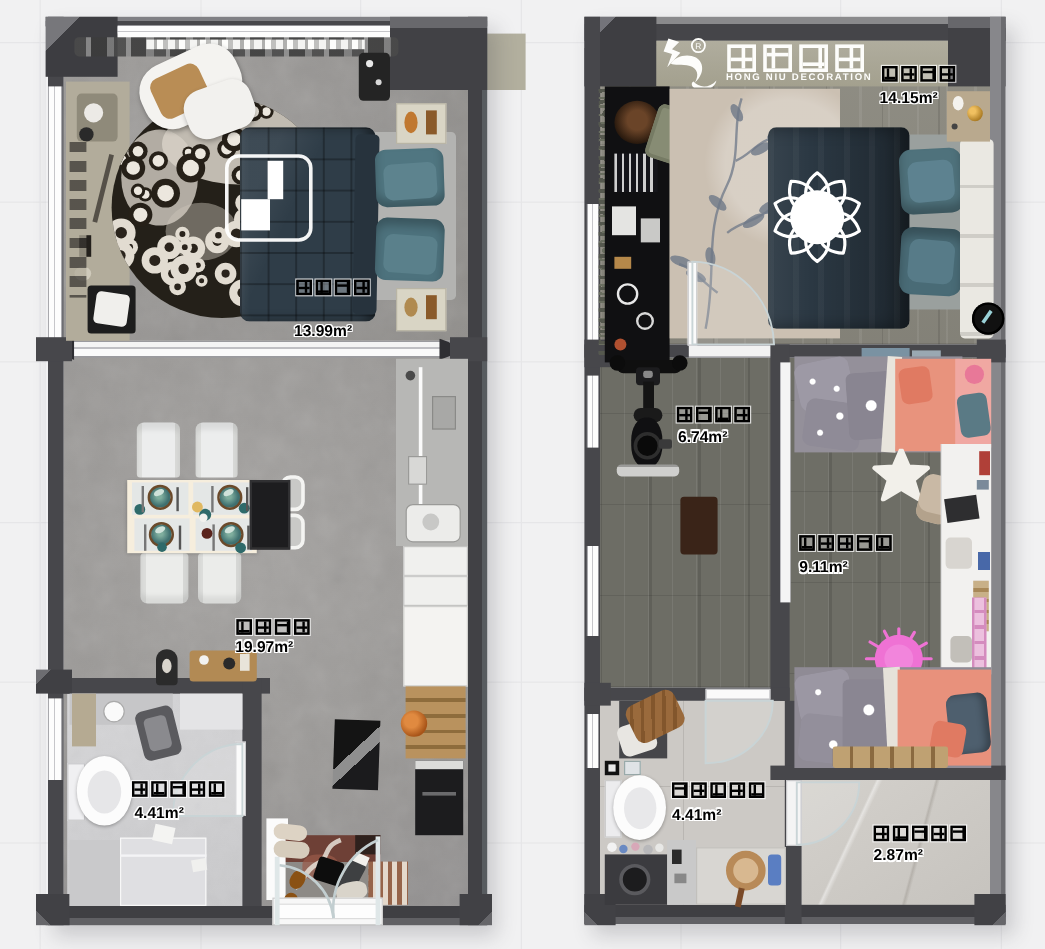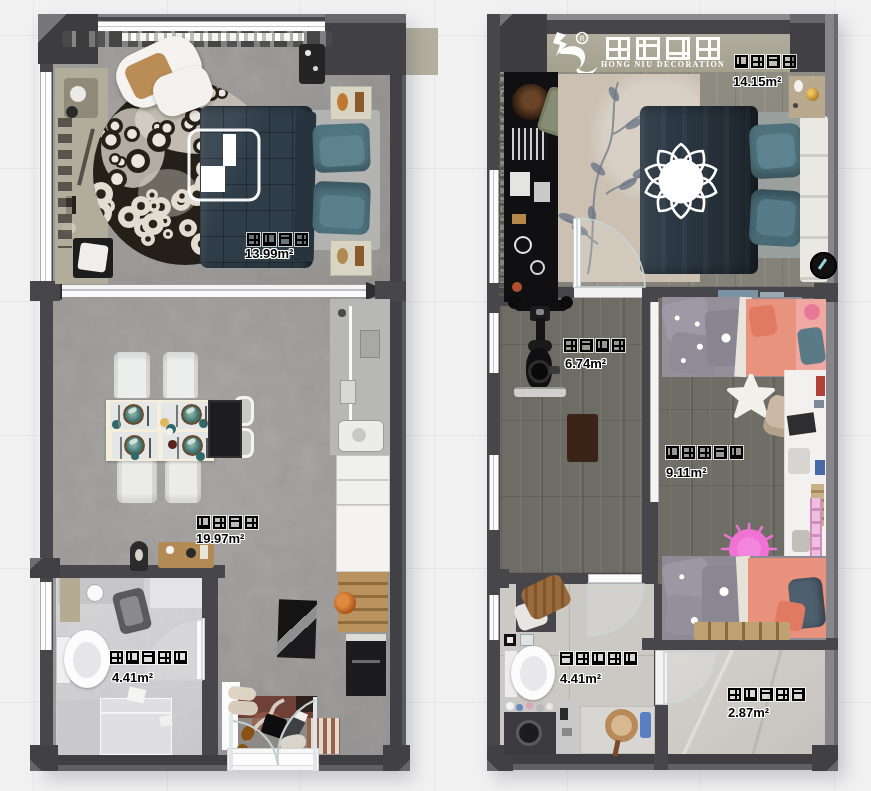--- a/index.html
+++ b/index.html
@@ -373,21 +373,21 @@
       <path d="M29,37 C33,42 42,43 48,36 C47,43 36,47 29,42 C27,40 27,38 29,37 Z" fill="#fdfdfb"></path>
       <circle cx="33" cy="7" r="5.5" fill="none" stroke="#fdfdfb" stroke-width="1.5"></circle>
       <text x="33" y="9.5" font-size="7" fill="#fdfdfb" text-anchor="middle" font-family="Liberation Sans">R</text>
     </svg>
 <div class="cjk" style="left:606px;top:37px;gap:6px">
 <div class="chb"></div>
       <div class="chb v2"></div>
       <div class="chb v3"></div>
       <div class="chb"></div>
 </div>
-<div class="a" style="left:601px;top:60px;width:130px;height:9px;color:#fdfdfb;font-size:8px;font-weight:bold;letter-spacing:1.4px;text-align:left;font-family:Liberation Serif, serif">HONG&nbsp;NIU&nbsp;DECORATION</div>
+<div class="a" style="left:601px;top:60px;width:130px;height:9px;color:#fdfdfb;font-size:8px;font-weight:bold;letter-spacing:1.4px;text-align:center;font-family:Liberation Sans, sans-serif">HONG&nbsp;NIU&nbsp;DECORATION</div>
 <div class="a" style="left:499px;top:72px;width:12px;height:228px;background:repeating-radial-gradient(circle at 50% 10%,#55584e 0 3px,transparent 3px 9px),repeating-radial-gradient(circle at 40% 60%,#6a6e60 0 2px,transparent 2px 7px)"></div>
 <div class="a" style="left:504px;top:72px;width:54px;height:230px;background:#101012"></div>
 <div class="a" style="left:512px;top:84px;width:38px;height:36px;background:radial-gradient(circle at 50% 45%,#6a4428 30%,#2a1a0e 70%);border-radius:50%"></div>
 <div class="a" style="left:512px;top:128px;width:36px;height:32px;background:repeating-linear-gradient(90deg,#cfcfcf 0 2px,#15151a 2px 6px)"></div>
 <div class="a" style="left:510px;top:172px;width:20px;height:24px;background:#e4e4e2"></div>
 <div class="a" style="left:534px;top:182px;width:16px;height:20px;background:#c9c9c7"></div>
 <div class="a" style="left:512px;top:214px;width:14px;height:10px;background:#b5884a"></div>
 <div class="a" style="left:514px;top:236px;width:18px;height:18px;border:2px solid #e8e8e8;border-radius:50%;box-sizing:border-box"></div>
 <div class="a" style="left:530px;top:260px;width:15px;height:15px;border:2px solid #d8d8d8;border-radius:50%;box-sizing:border-box"></div>
 <div class="a" style="left:512px;top:282px;width:10px;height:10px;background:#b05030;border-radius:50%"></div>
@@ -538,21 +538,21 @@
 <div class="a" style="left:655px;top:650px;width:13px;height:55px;background:#f4f4f4;border:1px solid #c9c9cb;box-sizing:border-box"></div>
 <svg class="a" style="left:662px;top:650px" width="56" height="56" viewBox="0 0 56 56">
 <path d="M2,54 A52,52 0 0 0 54,2 L2,2 Z" fill="rgba(255,255,255,.15)" stroke="#c9d4d6" stroke-width="1.6"></path>
 </svg>
 <div class="cjk" style="left:247px;top:233px">
       <div class="ch"></div>
       <div class="ch v2"></div>
       <div class="ch v3"></div>
       <div class="ch"></div>
     </div>
-<div class="num" style="left:245px;top:246px">13.99m²</div>
+<div class="num" style="left:245px;top:268px">13.99m²</div>
 <div class="cjk" style="left:197px;top:516px">
       <div class="ch v2"></div>
       <div class="ch"></div>
       <div class="ch v3"></div>
       <div class="ch"></div>
     </div>
 <div class="num" style="left:196px;top:531px">19.97m²</div>
 <div class="cjk" style="left:110px;top:651px">
       <div class="ch"></div>
       <div class="ch v2"></div>

